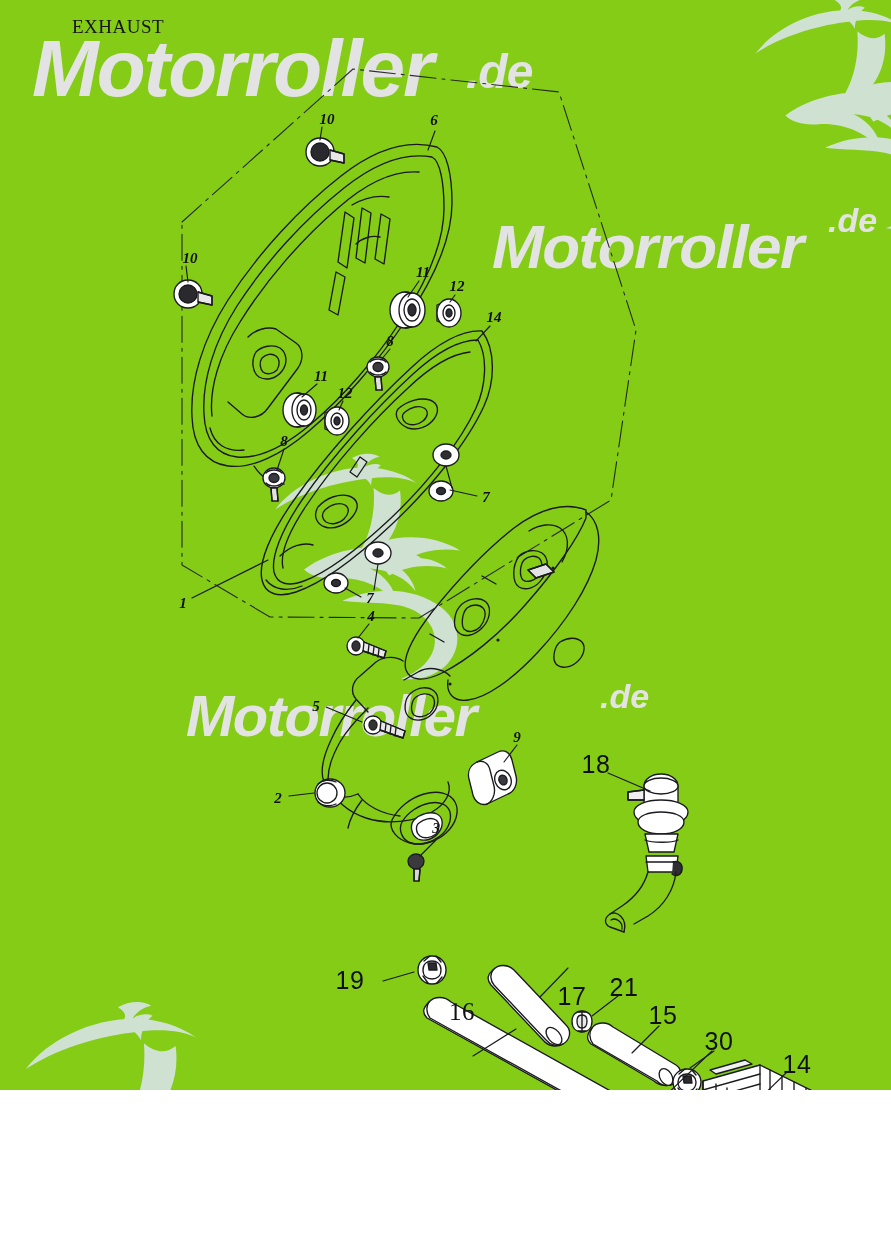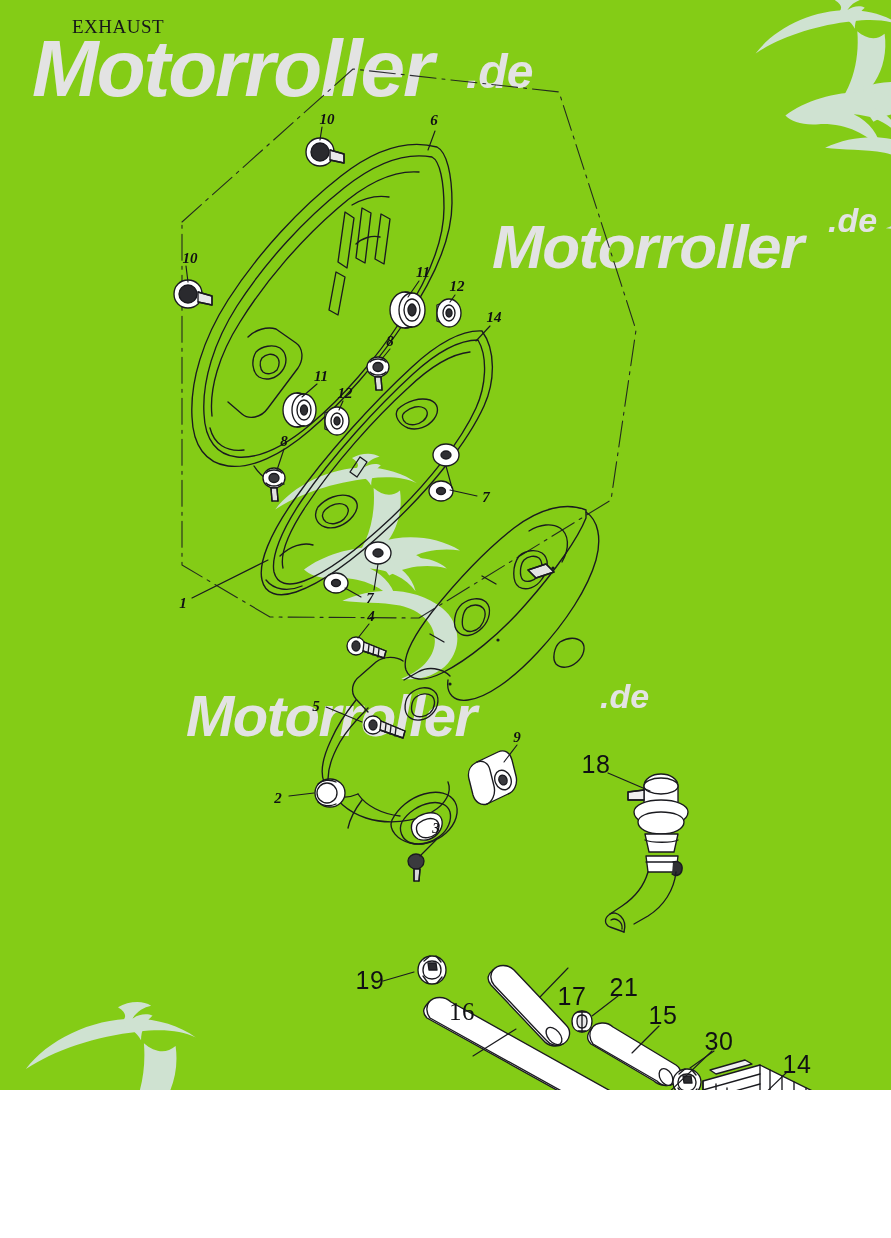--- a/index.html
+++ b/index.html
@@ -505,19 +505,19 @@
       <div class="callout serif-italic" style="left: 423px; top: 272px;">11</div>
       <div class="callout serif-italic" style="left: 321px; top: 376px;">11</div>
       <div class="callout serif-italic" style="left: 457px; top: 286px;">12</div>
       <div class="callout serif-italic" style="left: 345px; top: 393px;">12</div>
       <div class="callout serif-italic" style="left: 494px; top: 317px;">14</div>
       <div class="callout sans" style="left: 797px; top: 1064px;">14</div>
       <div class="callout sans" style="left: 663px; top: 1015px;">15</div>
       <div class="callout sans" style="left: 462px; top: 1011px; font-family: Liberation Serif, serif;">16</div>
       <div class="callout sans" style="left: 572px; top: 996px;">17</div>
       <div class="callout sans" style="left: 596px; top: 764px;">18</div>
-      <div class="callout sans" style="left: 370px; top: 980px;">19</div>
+      <div class="callout sans" style="left: 350px; top: 980px;">19</div>
       <div class="callout sans" style="left: 719px; top: 1041px;">30</div>
       <div class="callout sans" style="left: 624px; top: 987px;">21</div>
       <div class="callout sans" style="left: 631px; top: 1190px; text-align: center;">22</div>
     </div>
 
 </div>
 
 </body></html>

